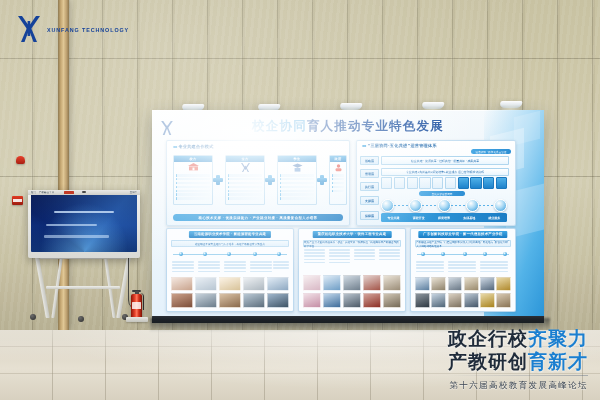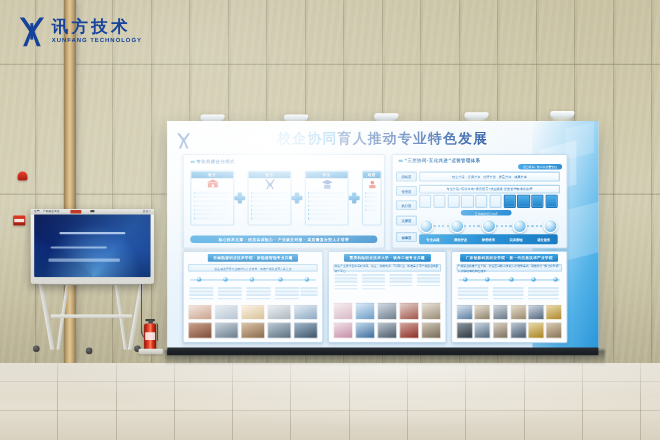--- a/index.html
+++ b/index.html
@@ -312,21 +312,20 @@
     <div class="wall-grain"></div>
     <div class="pillar"></div>
 
     <div class="logo">
       <svg class="logo-mark" viewBox="0 0 26 30">
         <path d="M2 2 L13 18 L24 2 L20 2 L13 12 L6 2 Z" fill="#15429a"></path>
         <path d="M5 28 L13 9 L21 28 L17.5 28 L13 16 L8.5 28 Z" fill="#15429a"></path>
         <rect x="11.6" y="7" width="2.6" height="15" fill="#15429a"></rect>
       </svg>
       <div class="logo-text">
-        <div class="logo-cn">讯方技术</div>
         <div class="logo-en">XUNFANG TECHNOLOGY</div>
       </div>
     </div>
 
     <div class="alarm" style="left:16px;top:156px">
       <div class="bell"></div>
     </div>
     <div class="hose-box" style="left:12px;top:196px">
         <i></i>
       </div>
@@ -729,14 +728,20 @@
 
   <div class="fe" style="left:142px;top:286px;opacity:.0"></div>
 
   <div class="floor">
     <div class="floor-tiles"></div>
     <div class="floor-refl"></div>
   </div>
   <div class="board-foot"></div>
   <div class="board-shadow"></div>
 
+  <div class="overlay">
+    <div class="ov1"><span>政企行校</span><span class="hi">齐聚力</span></div>
+    <div class="ov2"><span>产教研创</span><span class="hi">育新才</span></div>
+    <div class="ov-rule"></div>
+    <div class="ov3">第十六届高校教育发展高峰论坛</div>
+  </div>
 
 </div>
 
 </body></html>

